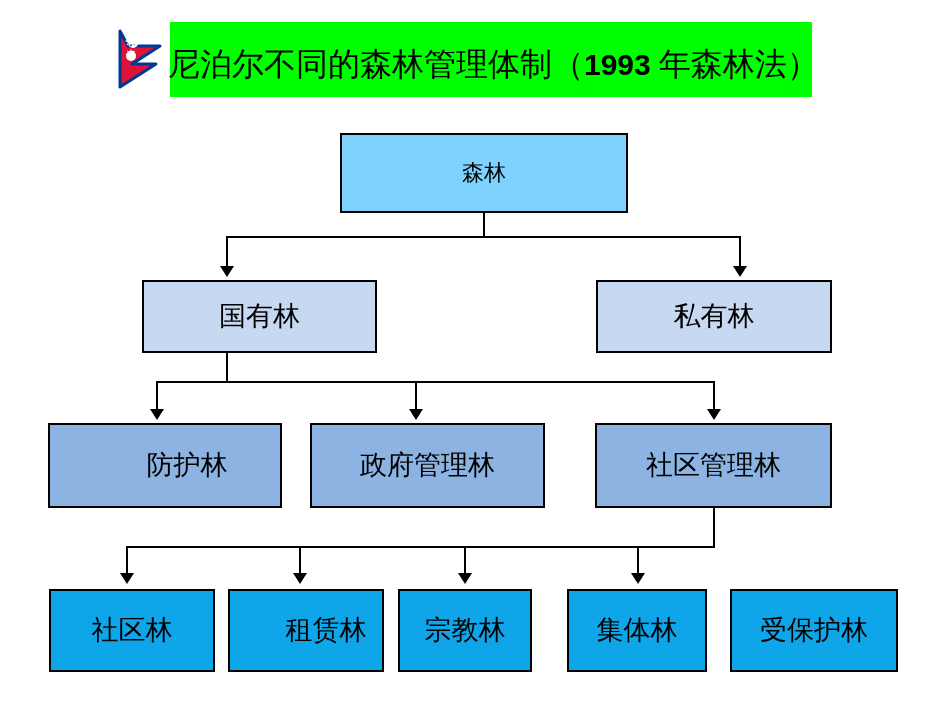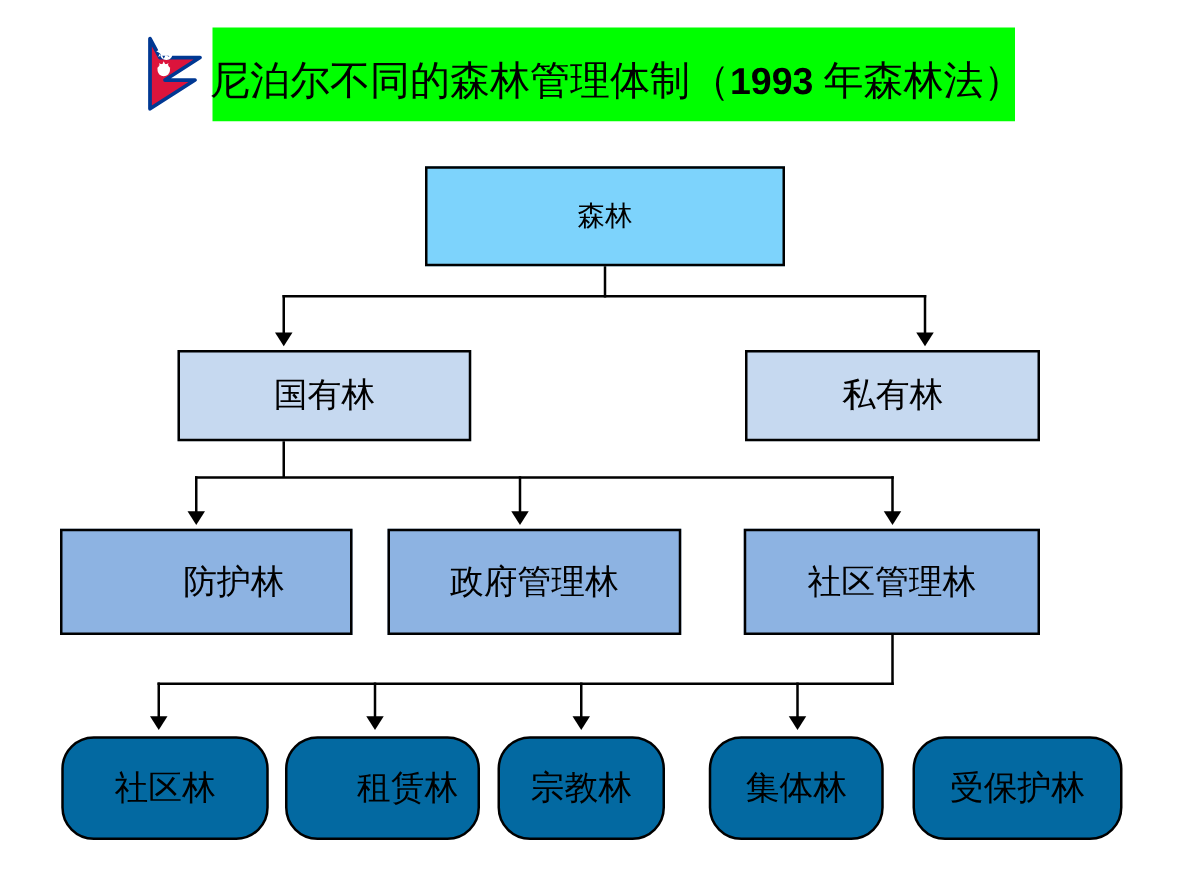--- a/index.html
+++ b/index.html
@@ -69,21 +69,21 @@
     line-height: 1.1;
     white-space: nowrap;
   }
   .node.root {
     background: #7dd3fc;
     font-weight: normal;
     font-size: 22px;
   }
   .node.level2 { background: #c6d9f0; }
   .node.level3 { background: #8db3e2; }
-  .node.level4 { background: #0369a1; border-radius: 26px; }
+  .node.level4 { background: #0ea5e9; }
 
   
   .edge {
     position: absolute;
     background: #000000;
   }
   .edge.v { width: 2px; }
   .edge.h { height: 2px; }
 
   .arrow {

